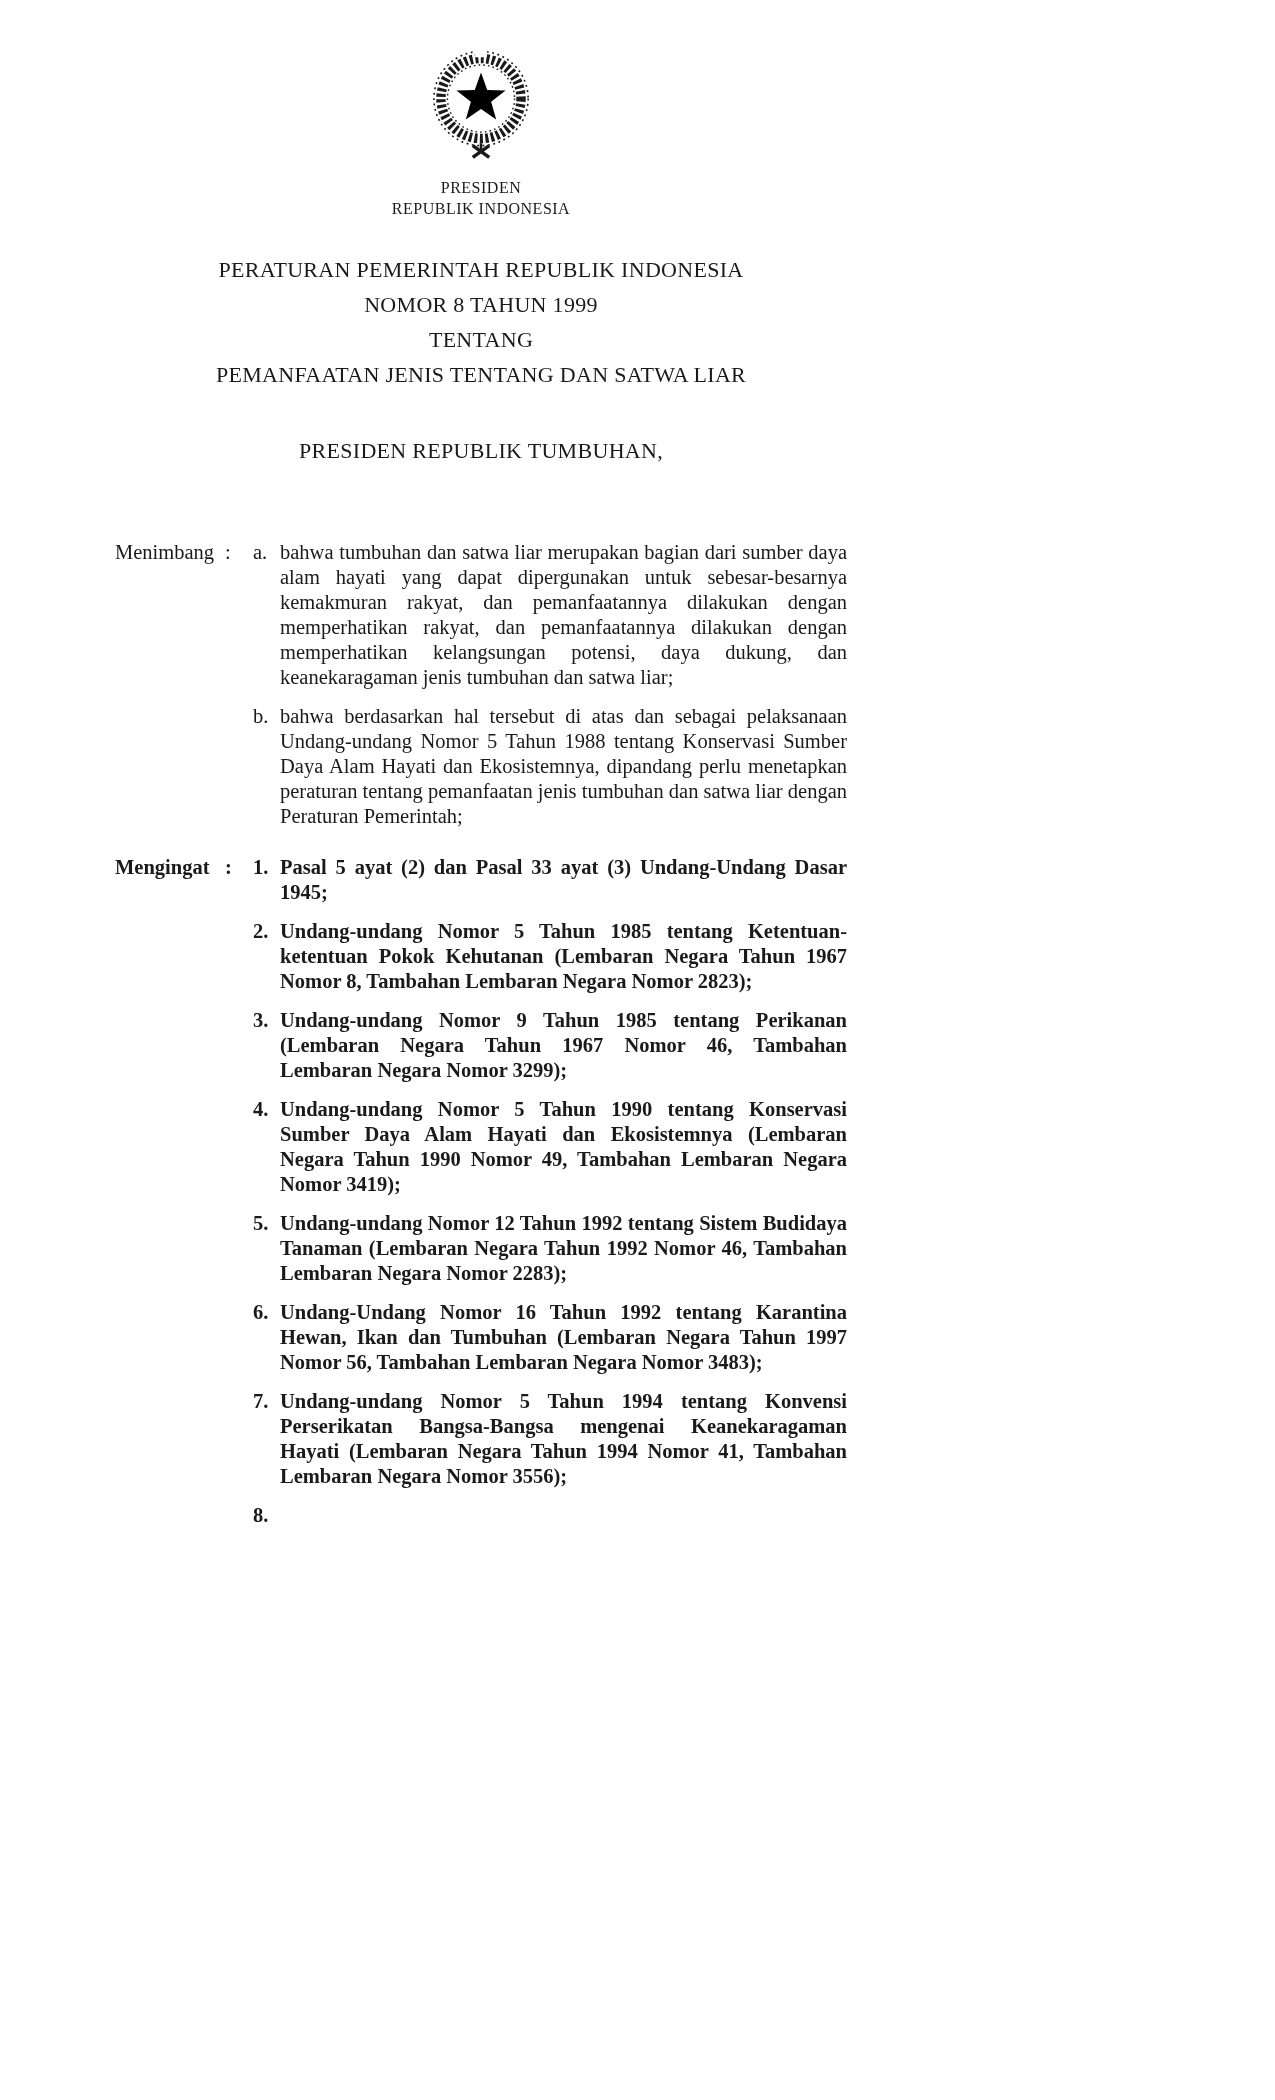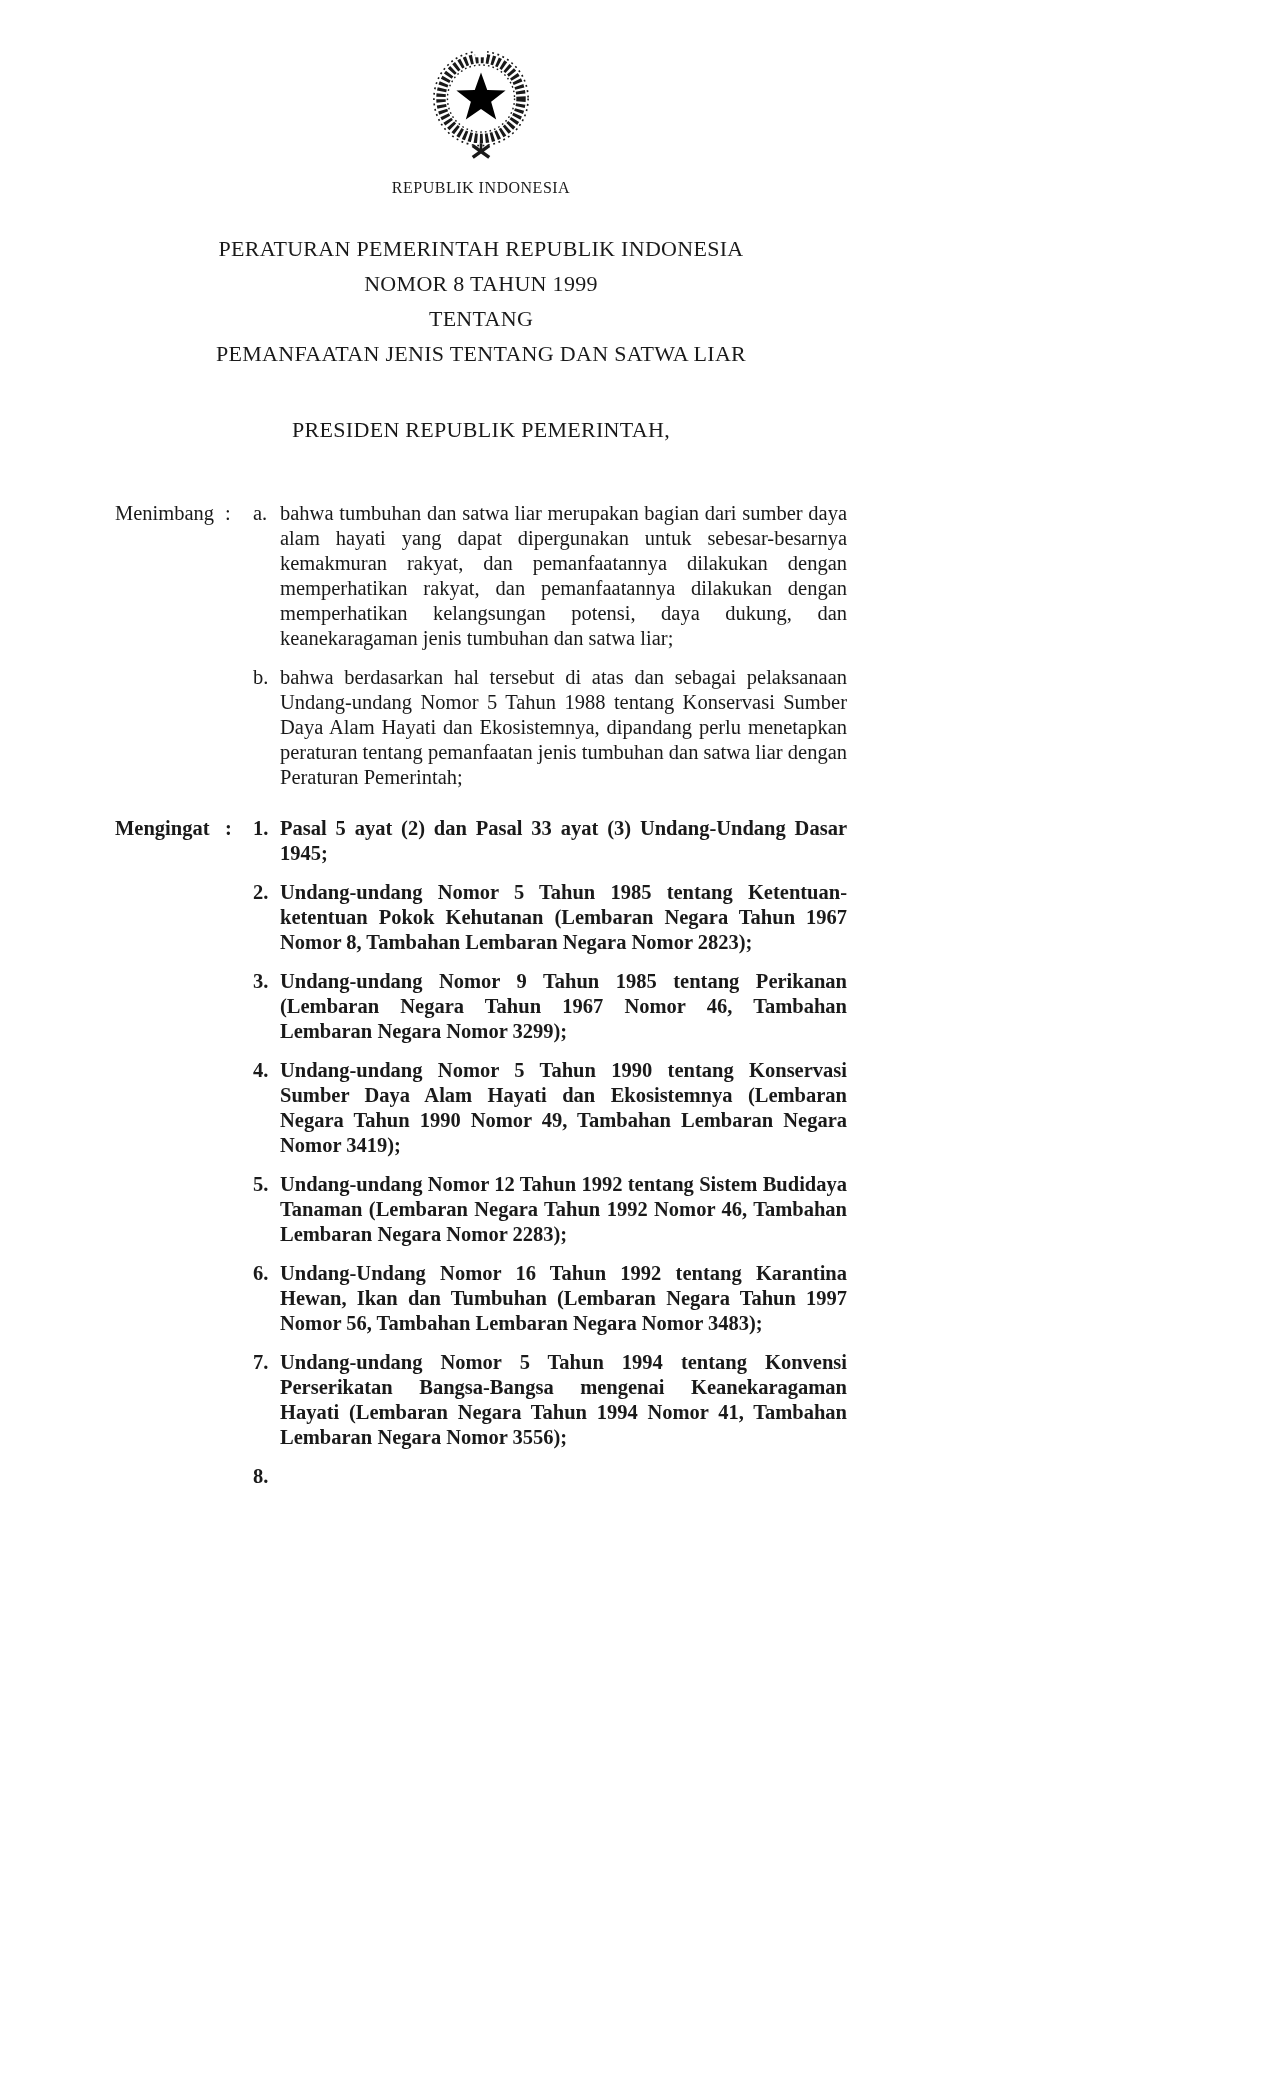--- a/index.html
+++ b/index.html
@@ -37,21 +37,21 @@
     line-height: 35px;
     letter-spacing: 0.3px;
   }
   .preamble {
     text-align: center;
     margin-top: 46px;
     font-size: 22px;
     letter-spacing: 0.3px;
   }
   .sections {
-    margin-top: 58px;
+    margin-top: 76px;
     font-size: 20.5px;
     line-height: 1.22;
   }
   .item {
     display: flex;
     align-items: flex-start;
     margin-bottom: 14px;
   }
   .c-label { width: 110px; flex: none; }
   .c-colon { width: 28px; flex: none; }
@@ -80,31 +80,32 @@
         <rect x="45" y="2" width="10" height="11" fill="#ffffff"></rect>
 
         <polygon fill="#000000" points="50,26 55.3,40.7 70.9,41.2 58.6,50.8 62.9,65.8 50,57 37.1,65.8 41.4,50.8 29.1,41.2 44.7,40.7"></polygon>
 
         <path d="M43 88 L57 98 M57 88 L43 98" stroke="#1a1a1a" stroke-width="3" fill="none"></path>
         <path d="M50 86 L50 93" stroke="#1a1a1a" stroke-width="2.2"></path>
       </svg>
     </div>
 
     <div class="org-block">
+      <div>PRESIDEN</div>
       <div>REPUBLIK INDONESIA</div>
     </div>
 
     <div class="title-block">
       <div>PERATURAN PEMERINTAH REPUBLIK INDONESIA</div>
       <div>NOMOR 8 TAHUN 1999</div>
       <div>TENTANG</div>
       <div>PEMANFAATAN JENIS TENTANG DAN SATWA LIAR</div>
     </div>
 
-    <div class="preamble">PRESIDEN REPUBLIK PEMERINTAH,</div>
+    <div class="preamble">PRESIDEN REPUBLIK TUMBUHAN,</div>
 
     <div class="sections">
 
       <div class="menimbang-section">
         <div class="item">
           <div class="c-label">Menimbang</div>
           <div class="c-colon">:</div>
           <div class="c-marker">a.</div>
           <div class="c-text">bahwa tumbuhan dan satwa liar merupakan bagian dari sumber daya alam hayati yang dapat dipergunakan untuk sebesar-besarnya kemakmuran rakyat, dan pemanfaatannya dilakukan dengan memperhatikan rakyat, dan pemanfaatannya dilakukan dengan memperhatikan kelangsungan potensi, daya dukung, dan keanekaragaman jenis tumbuhan dan satwa liar;</div>
         </div>

